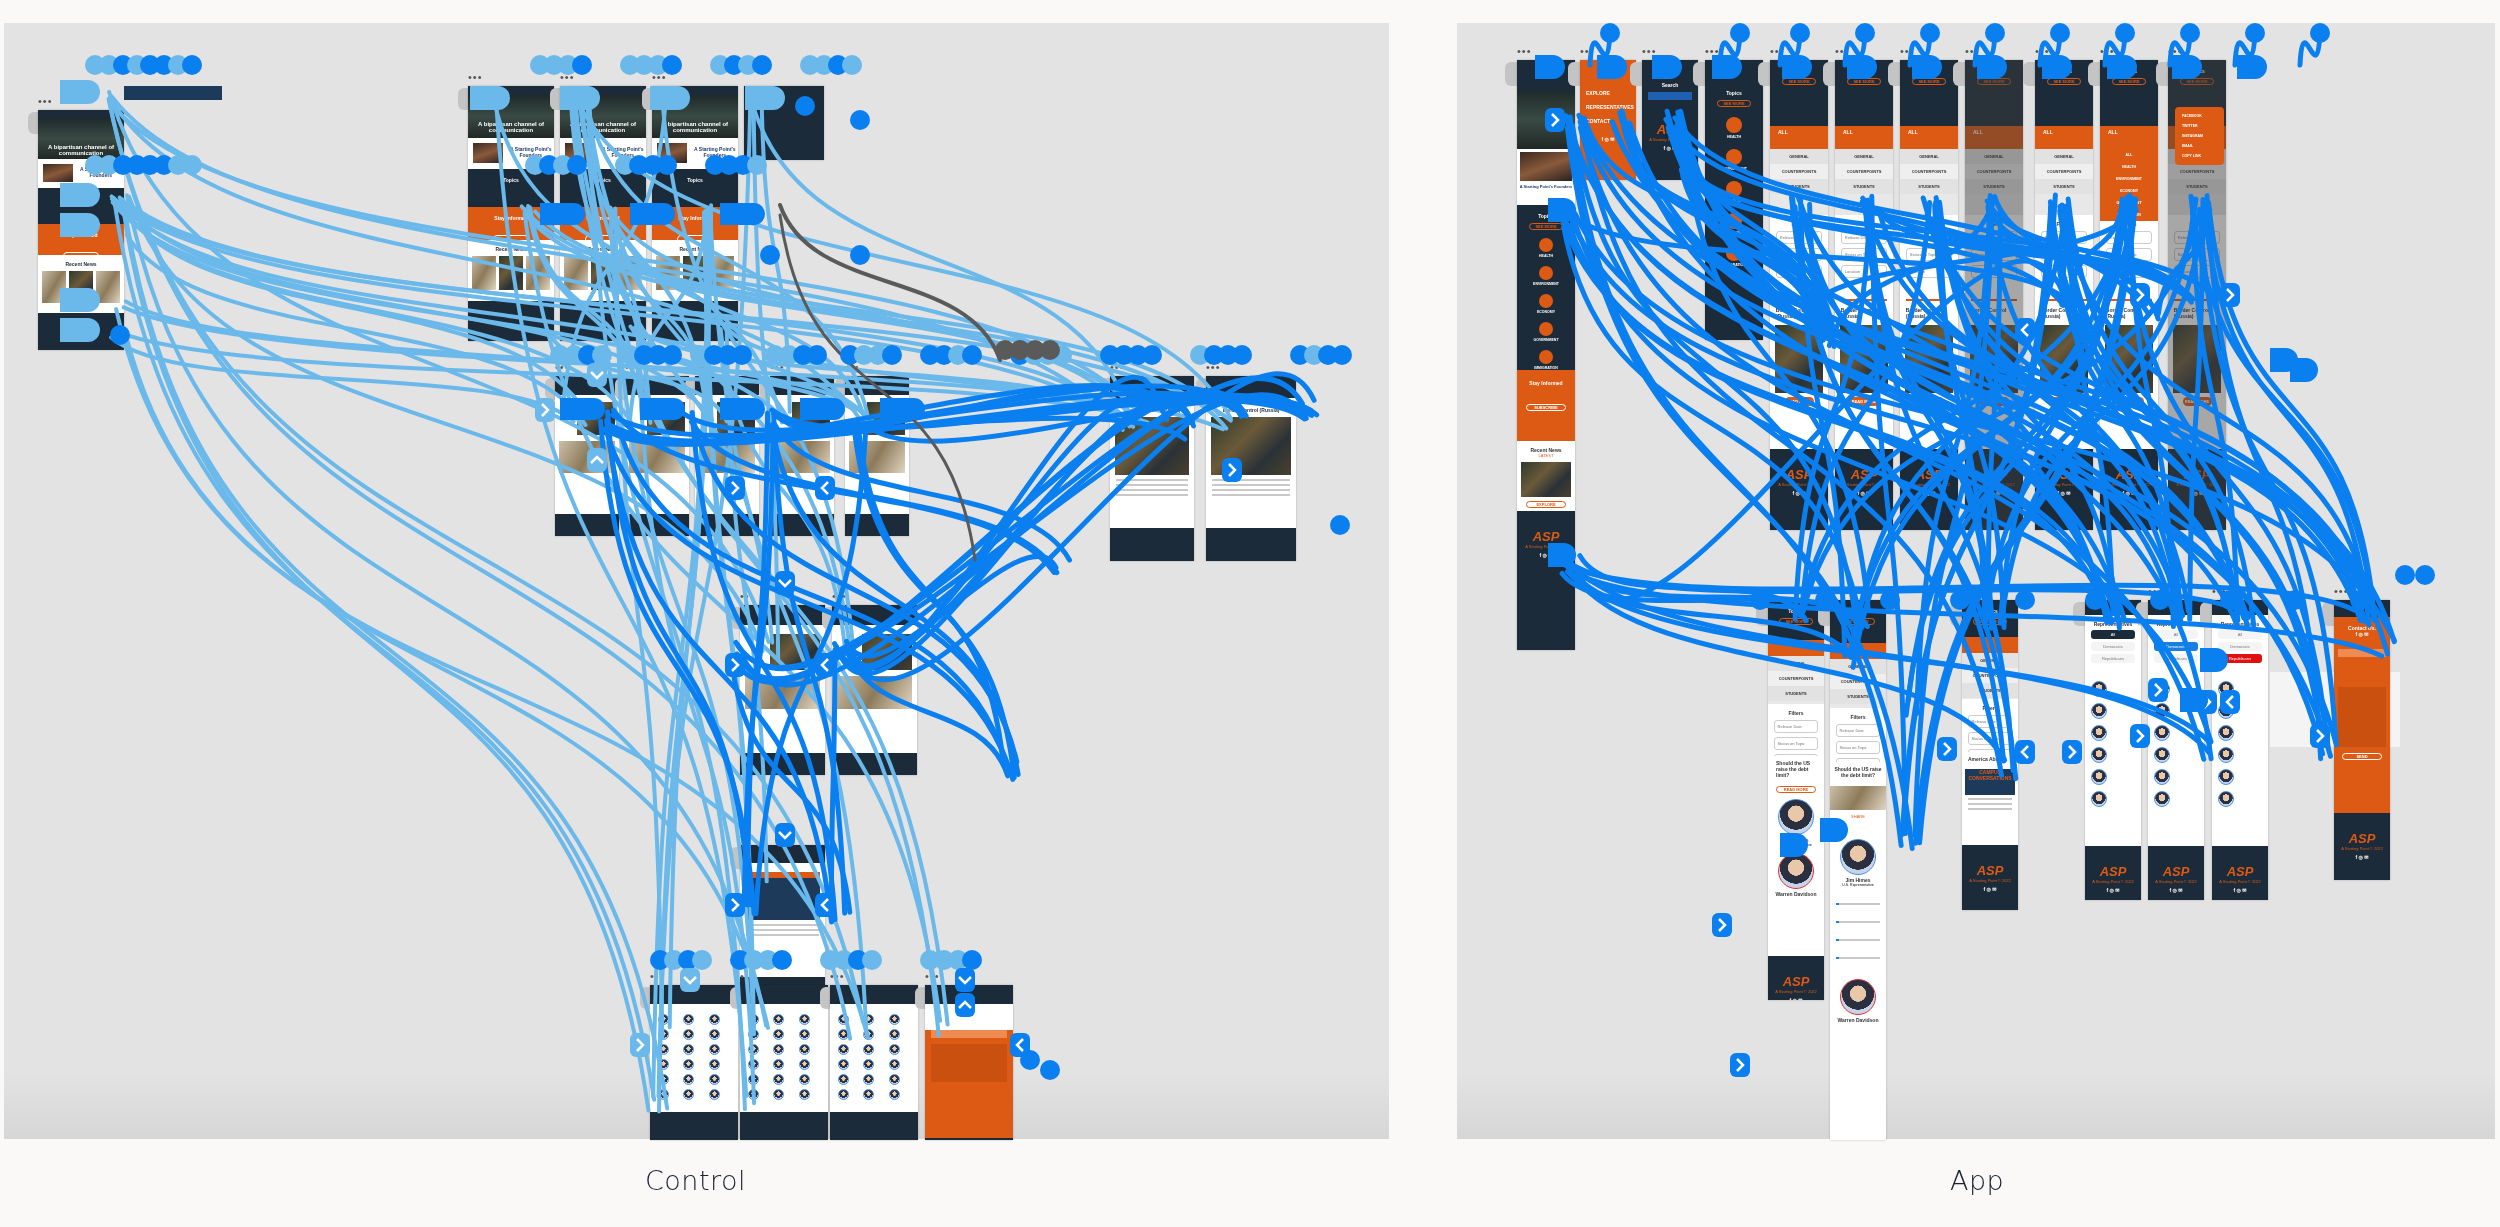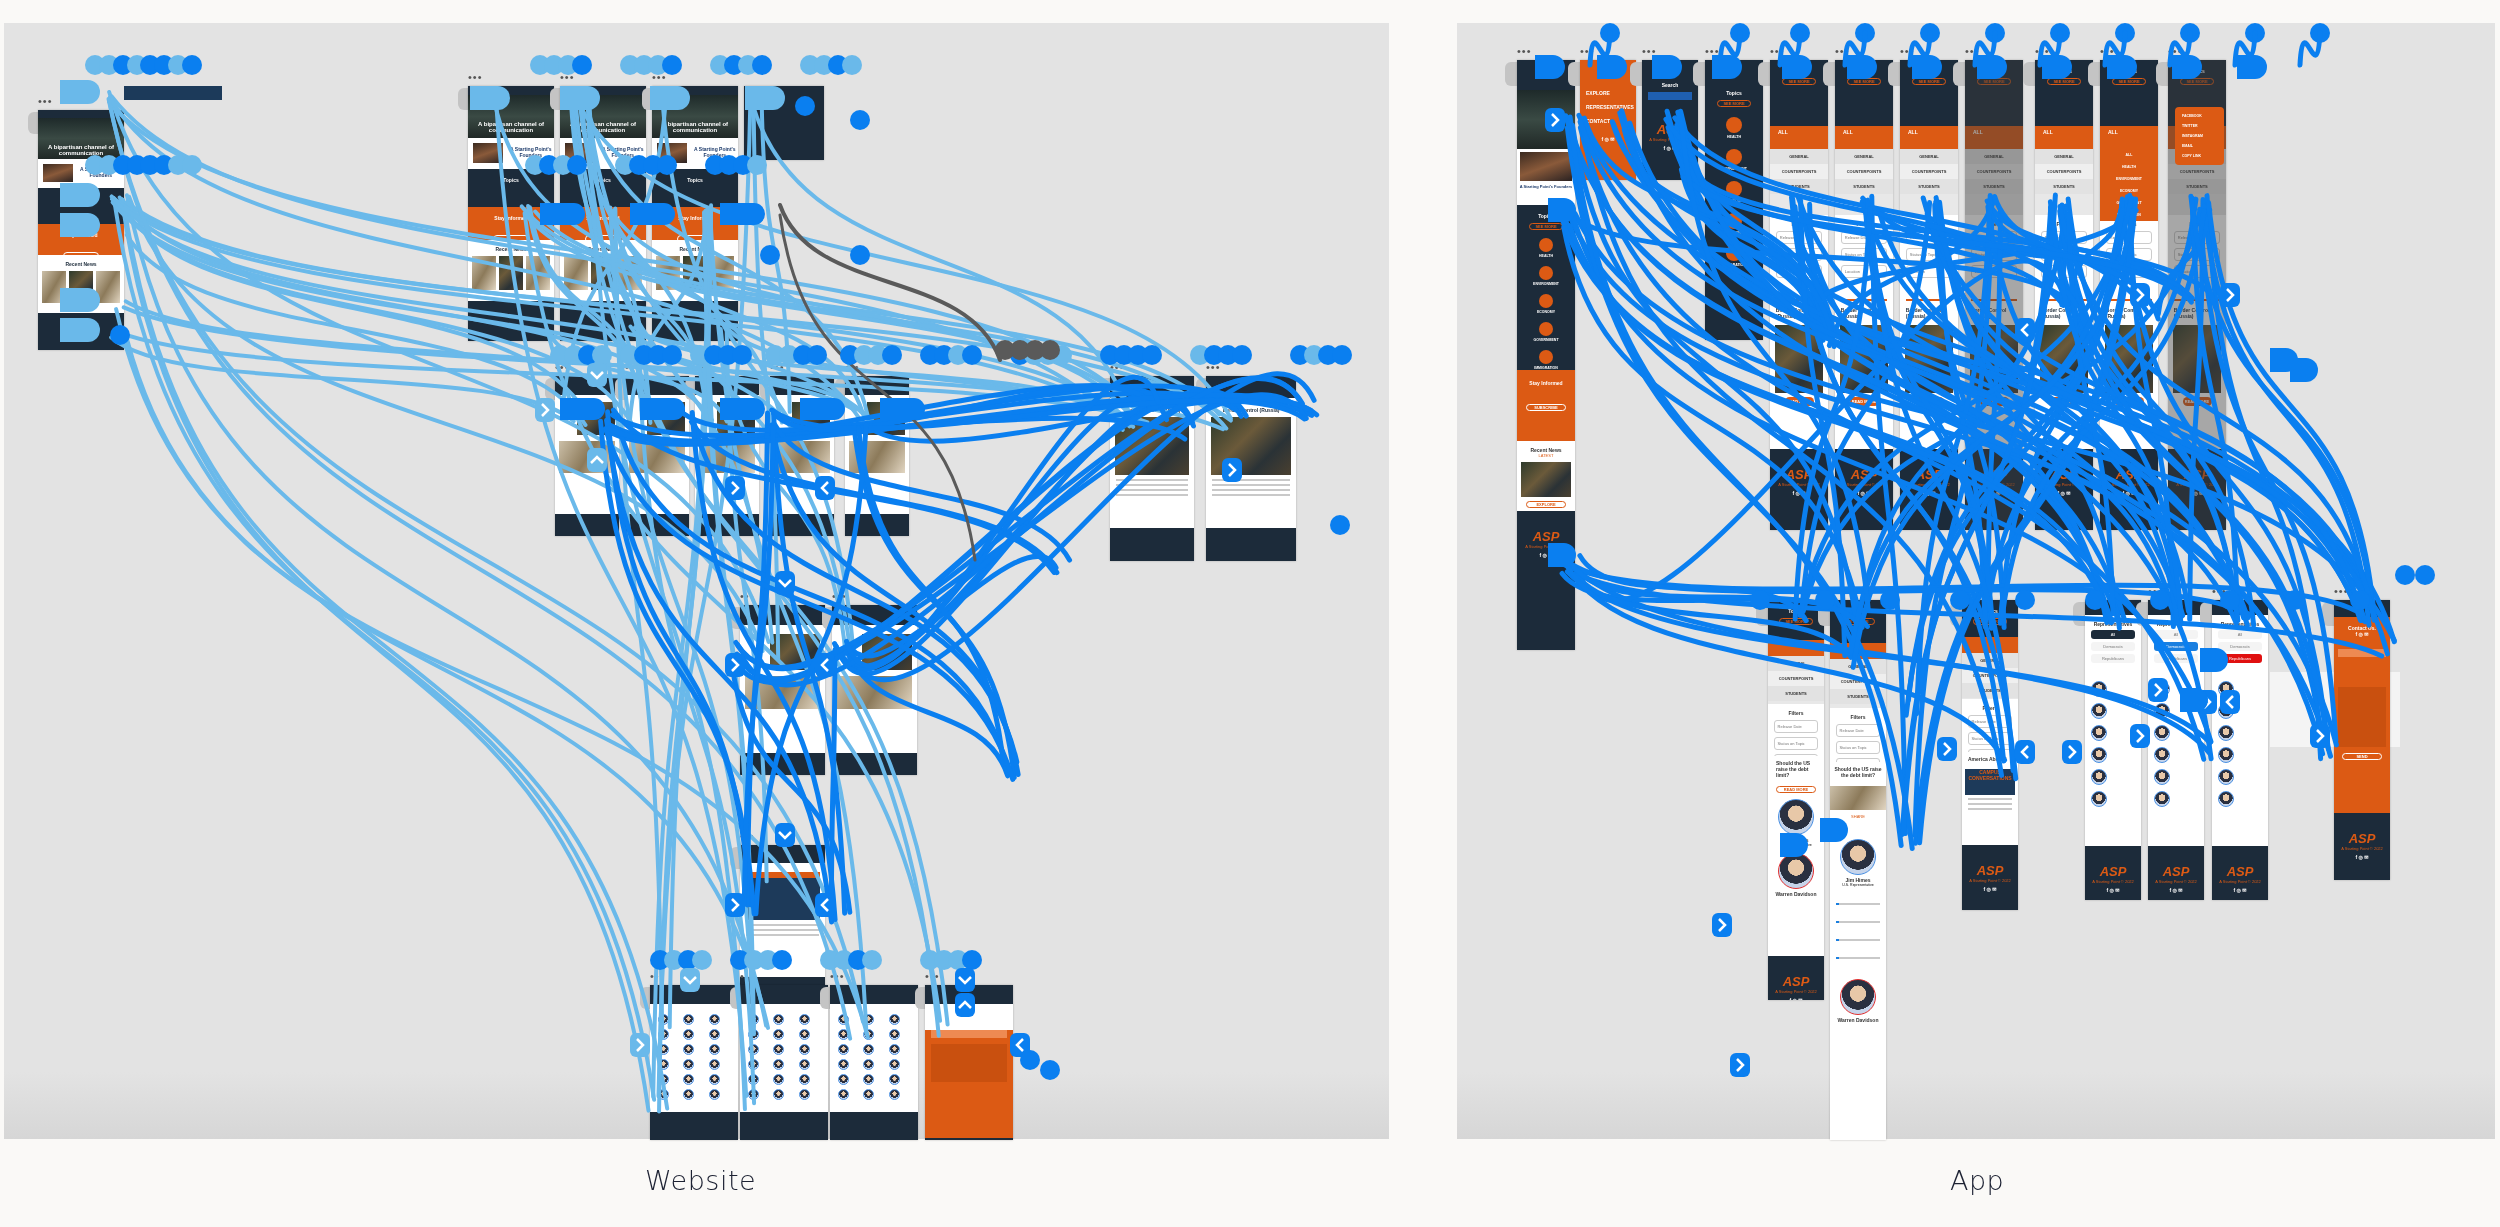--- a/index.html
+++ b/index.html
@@ -1413,14 +1413,14 @@
     <path d="M1548,198 h16 a12,12 0 0 1 0,24 h-16 z" fill="#0a7ff0"></path>
     <path d="M1548,543 h16 a12,12 0 0 1 0,24 h-16 z" fill="#0a7ff0"></path>
     <path d="M1780,833 h16 a12,12 0 0 1 0,24 h-16 z" fill="#0a7ff0"></path>
     <path d="M1820,818 h16 a12,12 0 0 1 0,24 h-16 z" fill="#0a7ff0"></path>
     <path d="M2180,688 h16 a12,12 0 0 1 0,24 h-16 z" fill="#0a7ff0"></path>
     <path d="M2200,648 h16 a12,12 0 0 1 0,24 h-16 z" fill="#0a7ff0"></path>
     <path d="M2270,348 h16 a12,12 0 0 1 0,24 h-16 z" fill="#0a7ff0"></path>
     <path d="M2290,358 h16 a12,12 0 0 1 0,24 h-16 z" fill="#0a7ff0"></path>
   </svg>
 
-<div class="caption" id="caption-website">Website</div>
+<div class="caption" id="caption-website">Control</div>
 <div class="caption" id="caption-app">App</div>
 
 </body></html>

